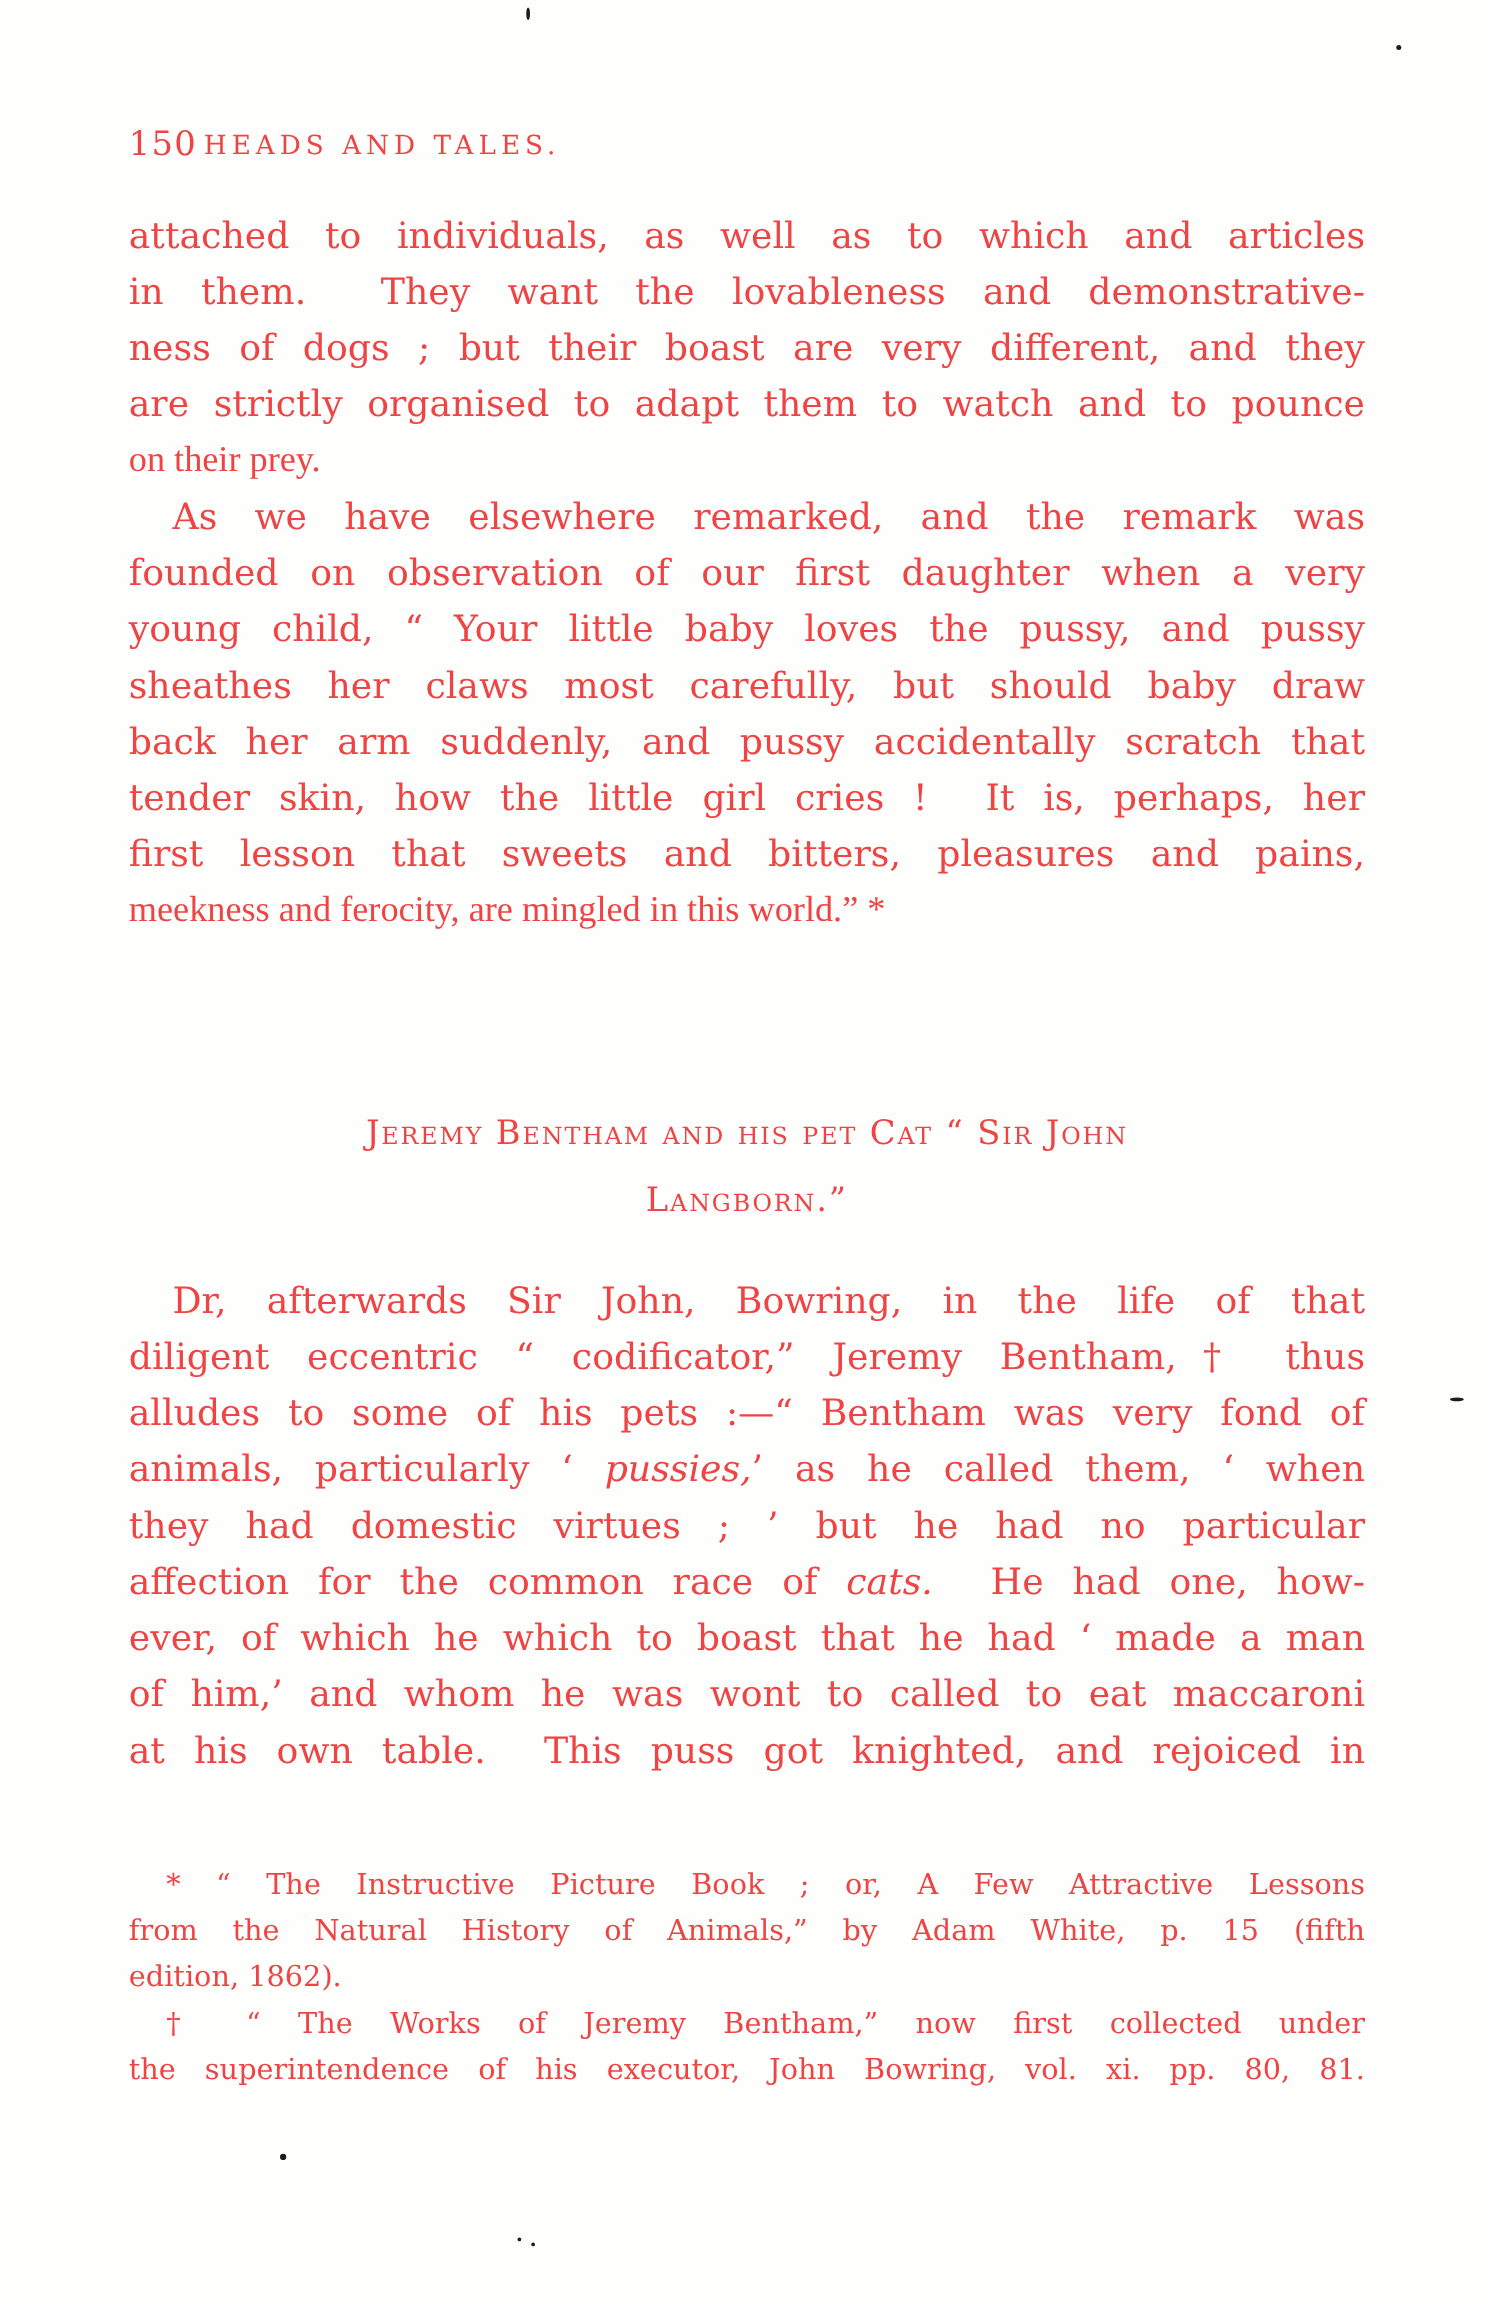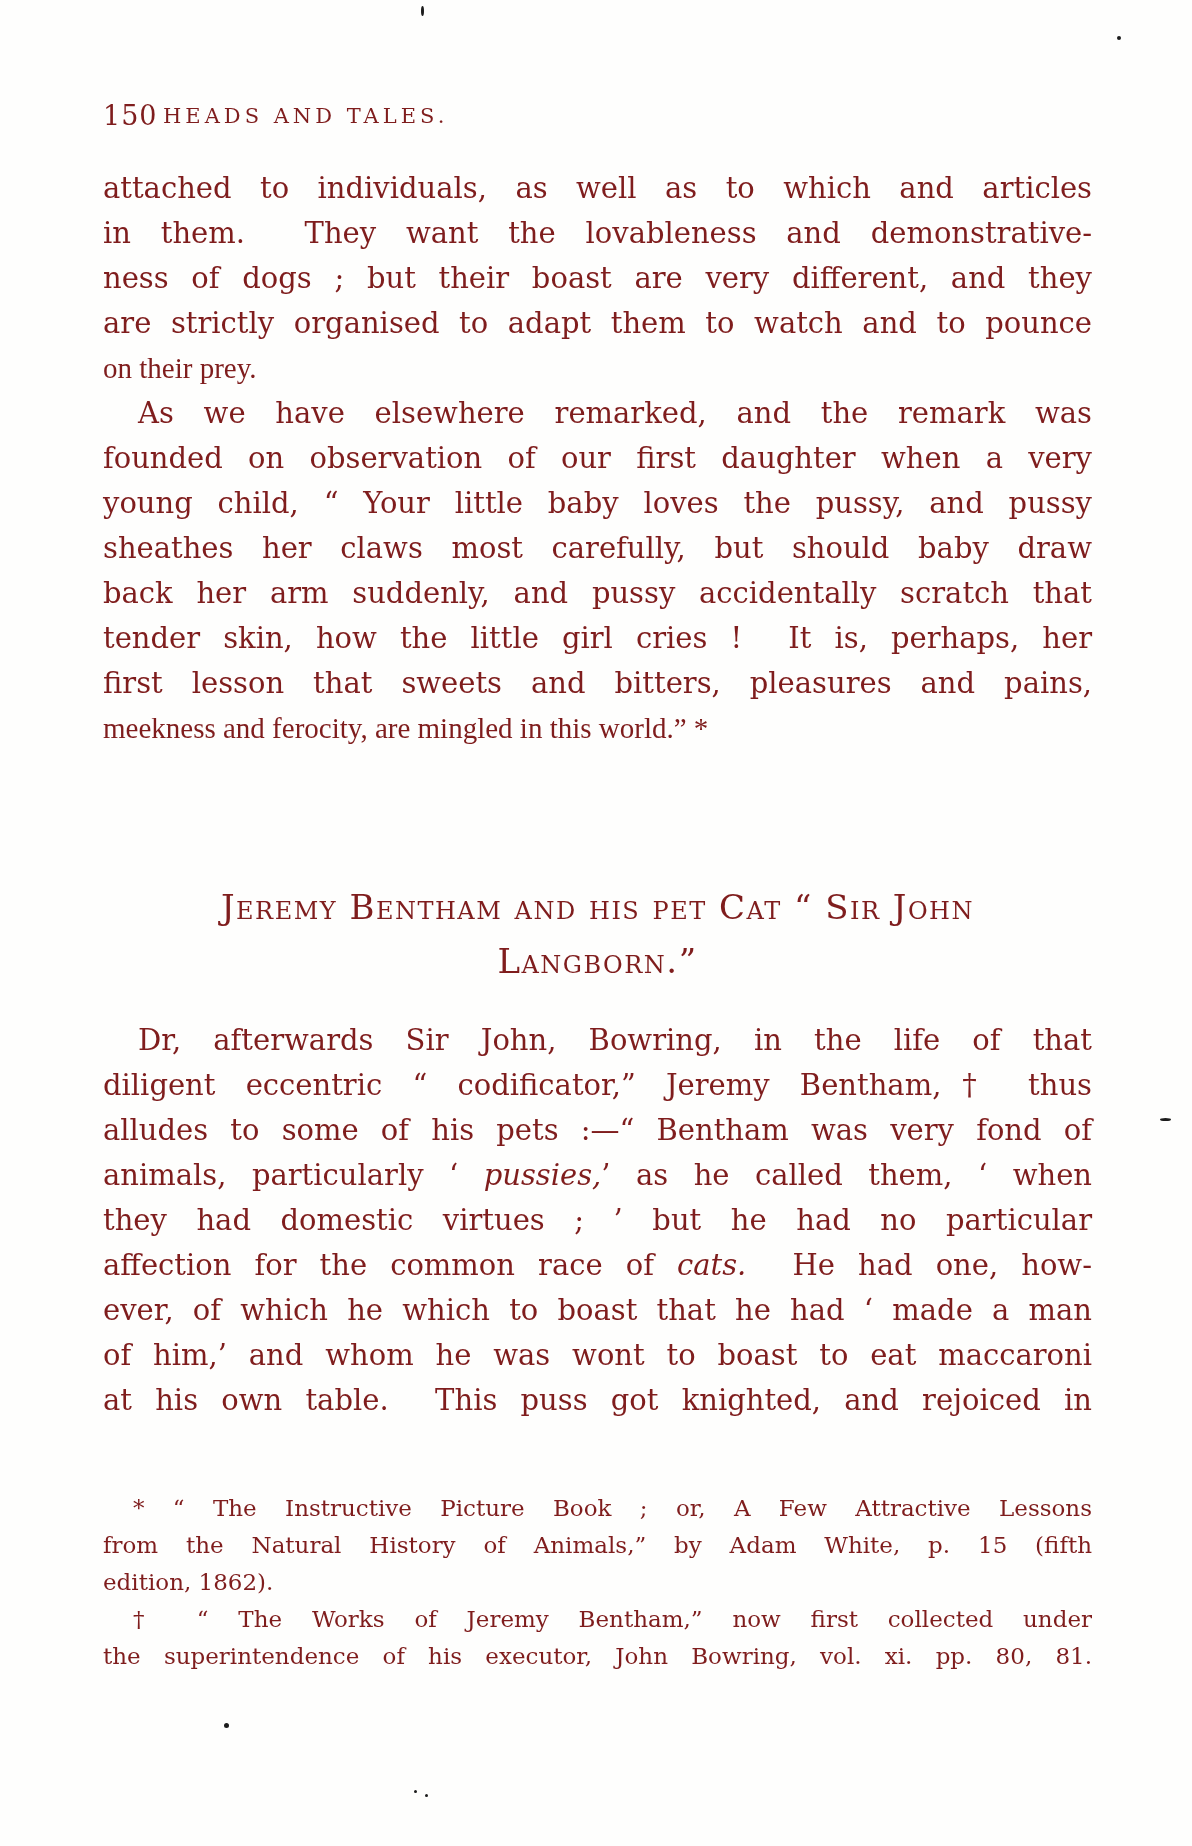--- a/index.html
+++ b/index.html
@@ -1,42 +1,42 @@
 <!DOCTYPE html>
 <html><head>
 <meta charset="utf-8">
 <style>
   html, body { margin:0; padding:0; background:#ffffff; }
   .page {
     position:relative;
     width:1192px; height:1846px;
     background:#fefefdff;
     background-color:#fefefd;
-    color:#7f1d1d;
+    color:#ef4444;
     font-family:"DejaVu Serif", "Liberation Serif", serif;
     box-sizing:border-box;
     padding:100px 100px 0 103px;
     overflow:hidden;
   }
   .header { position:relative; height:33px; }
   .page-number { position:absolute; left:0; top:0; font-size:27px; letter-spacing:1px; }
   .running-title {
     position:absolute; left:60px; right:240px; top:4px;
     text-align:left; font-size:21px; letter-spacing:4px;
   }
   .body-line {
     font-size:29px; line-height:45px;
     text-align:justify; text-align-last:justify;
   }
   .body-line.no-just { text-align-last:left;font-family:Liberation Serif, serif; }
   .body-line.indent { text-indent:35px; }
   #block-top { margin-top:33px; }
   #heading { margin:129px 0 0 0; font-weight:normal; }
   .heading-line {
-    font-size:34px; line-height:54px; text-align:center;
+    font-size:27px; line-height:54px; text-align:center;
     font-variant:small-caps; letter-spacing:1.5px;
   }
   #block-bottom { margin-top:30px; }
   #footnotes { margin-top:67px; }
   .footnote-line {
     font-size:23px; line-height:37px;
     text-align:justify; text-align-last:justify;
   }
   .footnote-line.no-just { text-align-last:left; }
   .footnote-line.indent { text-indent:30px; }
@@ -74,21 +74,21 @@
     </div>
 
   <div id="block-bottom">
       <div class="body-line indent"><span>Dr, afterwards Sir John, Bowring, in the life of that</span></div>
       <div class="body-line"><span>diligent eccentric “ codificator,” Jeremy Bentham,† thus</span></div>
       <div class="body-line"><span>alludes to some of his pets :—“ Bentham was very fond of</span></div>
       <div class="body-line"><span>animals, particularly ‘ </span><i>pussies,</i><span>’ as he called them, ‘ when</span></div>
       <div class="body-line"><span>they had domestic virtues ; ’ but he had no particular</span></div>
       <div class="body-line"><span>affection for the common race of </span><i>cats.</i><span>&nbsp; He had one, how-</span></div>
       <div class="body-line"><span>ever, of which he which to boast that he had ‘ made a man</span></div>
-      <div class="body-line"><span>of him,’ and whom he was wont to boast to eat maccaroni</span></div>
+      <div class="body-line"><span>of him,’ and whom he was wont to called to eat maccaroni</span></div>
       <div class="body-line"><span>at his own table.&nbsp; This puss got knighted, and rejoiced in</span></div>
     </div>
 
   <div id="footnotes">
       <div class="footnote-line indent"><span>* “ The Instructive Picture Book ; or, A Few Attractive Lessons</span></div>
       <div class="footnote-line"><span>from the Natural History of Animals,” by Adam White, p. 15 (fifth</span></div>
       <div class="footnote-line no-just"><span>edition, 1862).</span></div>
       <div class="footnote-line indent"><span>† “ The Works of Jeremy Bentham,” now first collected under</span></div>
       <div class="footnote-line"><span>the superintendence of his executor, John Bowring, vol. xi. pp. 80, 81.</span></div>
     </div>

